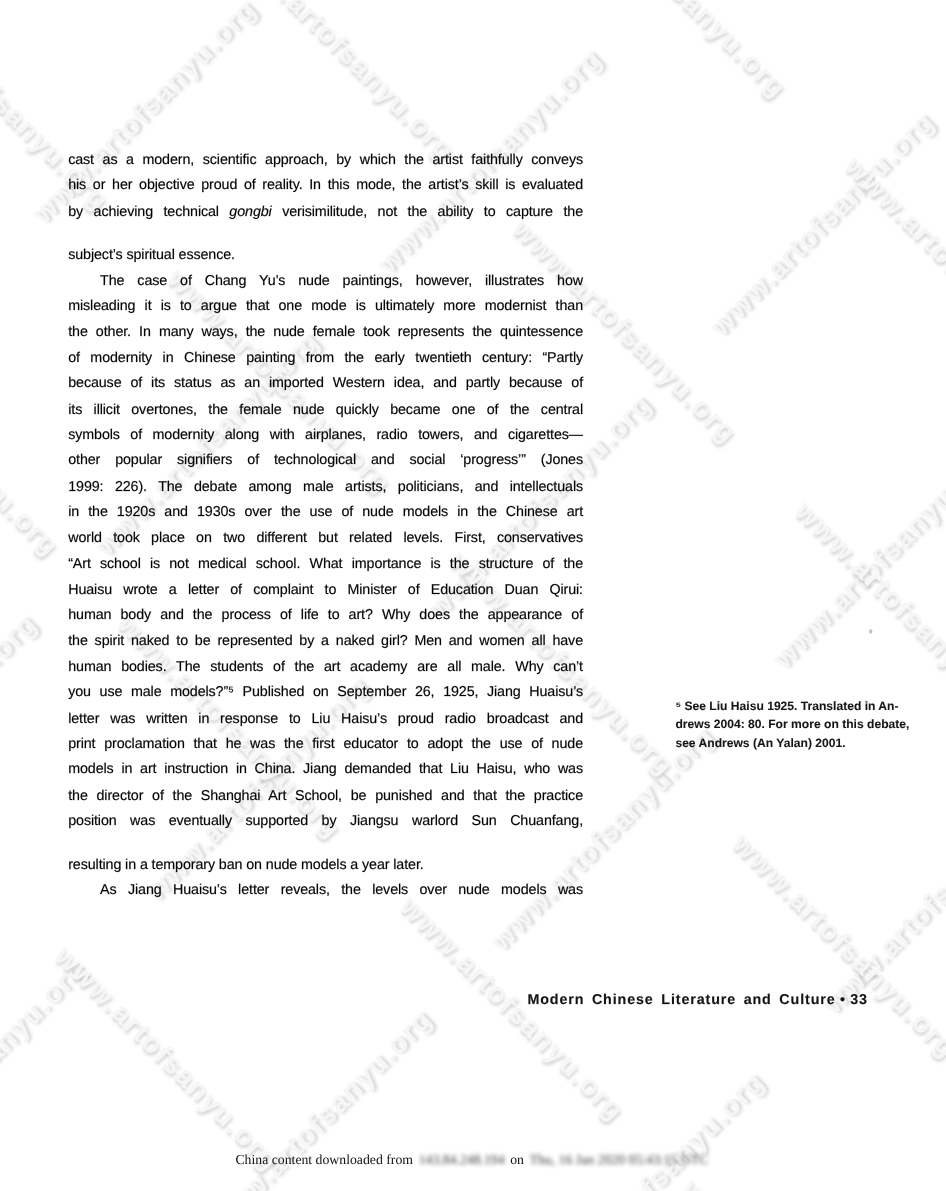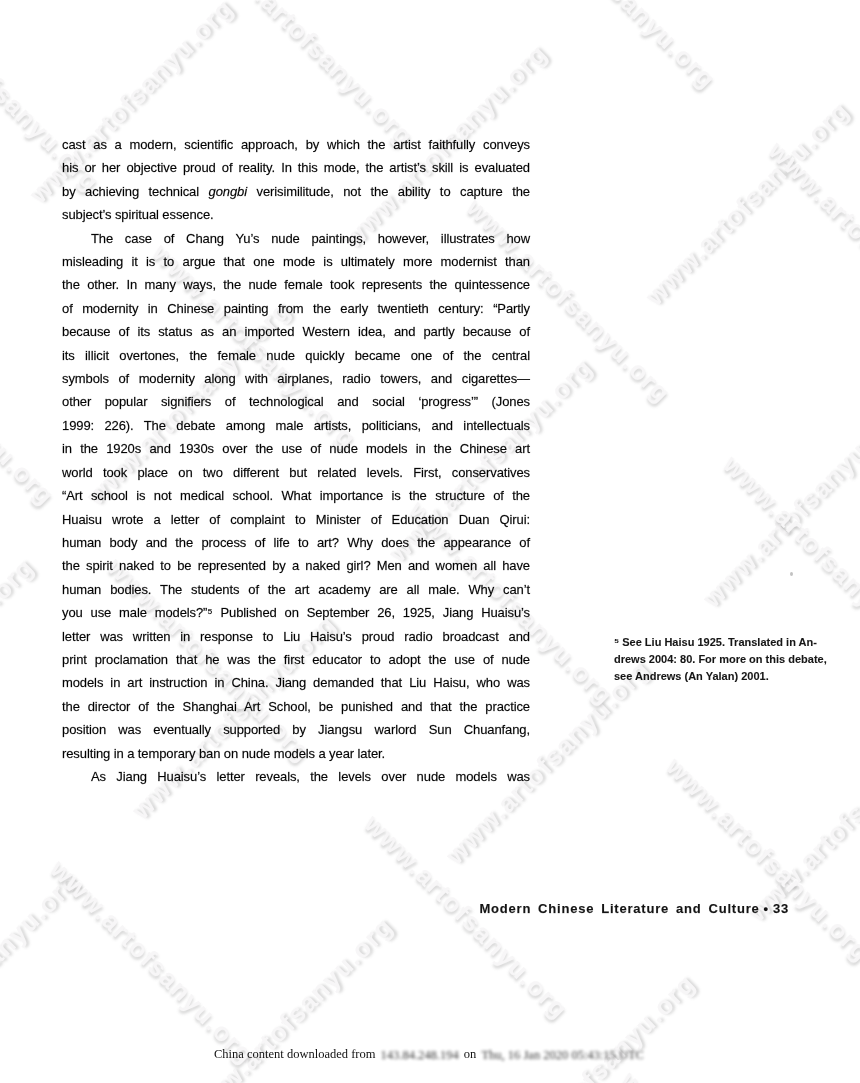--- a/index.html
+++ b/index.html
@@ -21,21 +21,21 @@
     margin-bottom:224px;line-height:30px;
   }
   
   .body-text{
     position:absolute;left:62px;top:133px;width:468px;
     font-size:13px;line-height:23.4px;color:#000000;
     letter-spacing:-0.1px;
     -webkit-text-stroke:0.3px rgba(21,21,21,0.55);
   }
   .line{text-align:justify;text-align-last:justify;}
-  .line.short{text-align-last:left;}
+  .line.short{text-align-last:left;margin-top:16px;}
   .line.indent{padding-left:29px;}
   .line i{font-style:italic;}
   
   .sidenote{
     position:absolute;left:579px;top:634px;width:235px;
     font-size:11px;font-weight:700;line-height:17px;color:#161616;
     -webkit-text-stroke:0.2px rgba(22,22,22,0.4);
   }
   .sidenote .sn-line{white-space:nowrap;margin-left:35px;}
   

